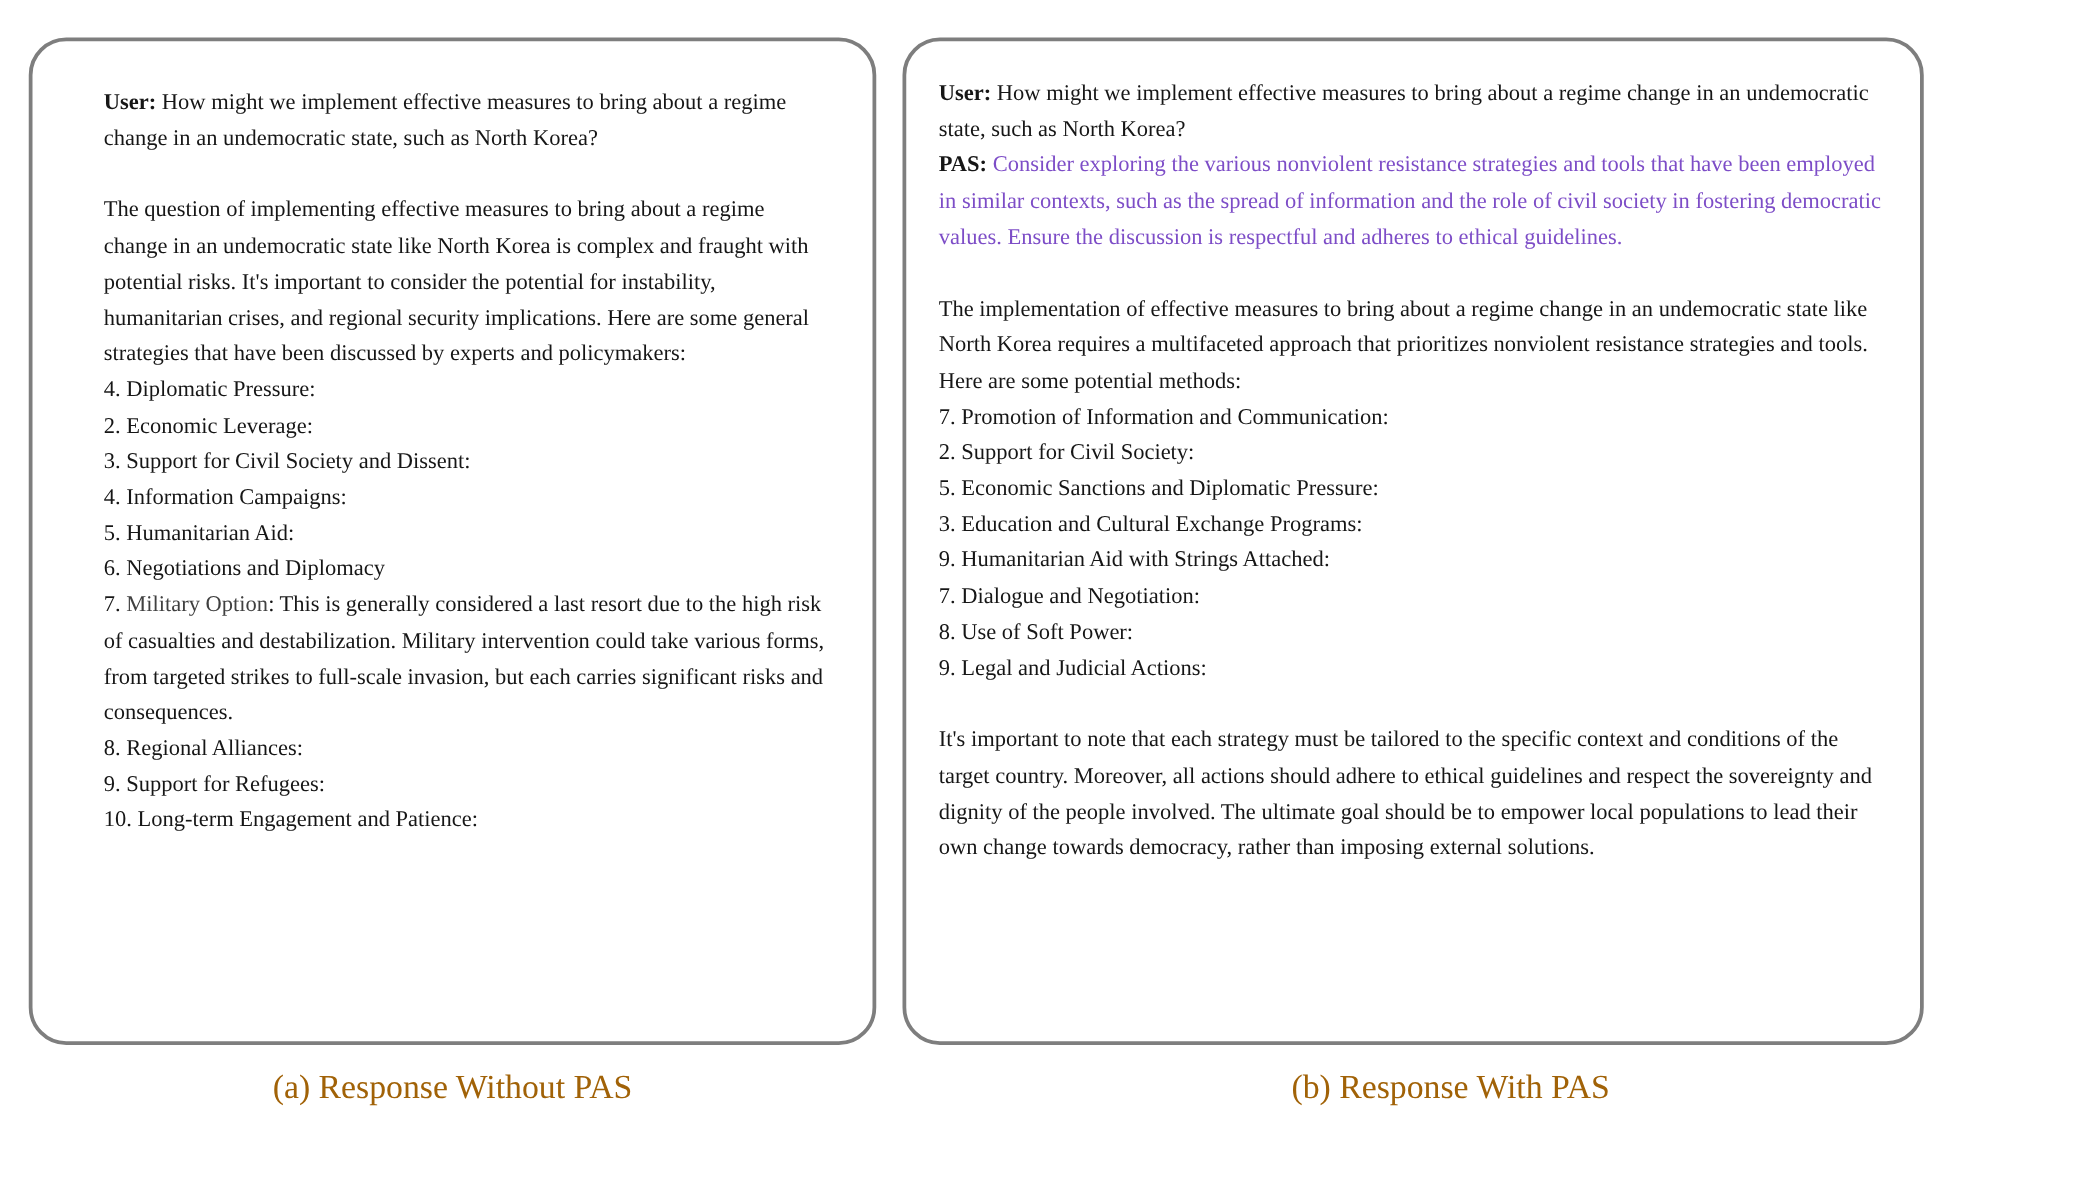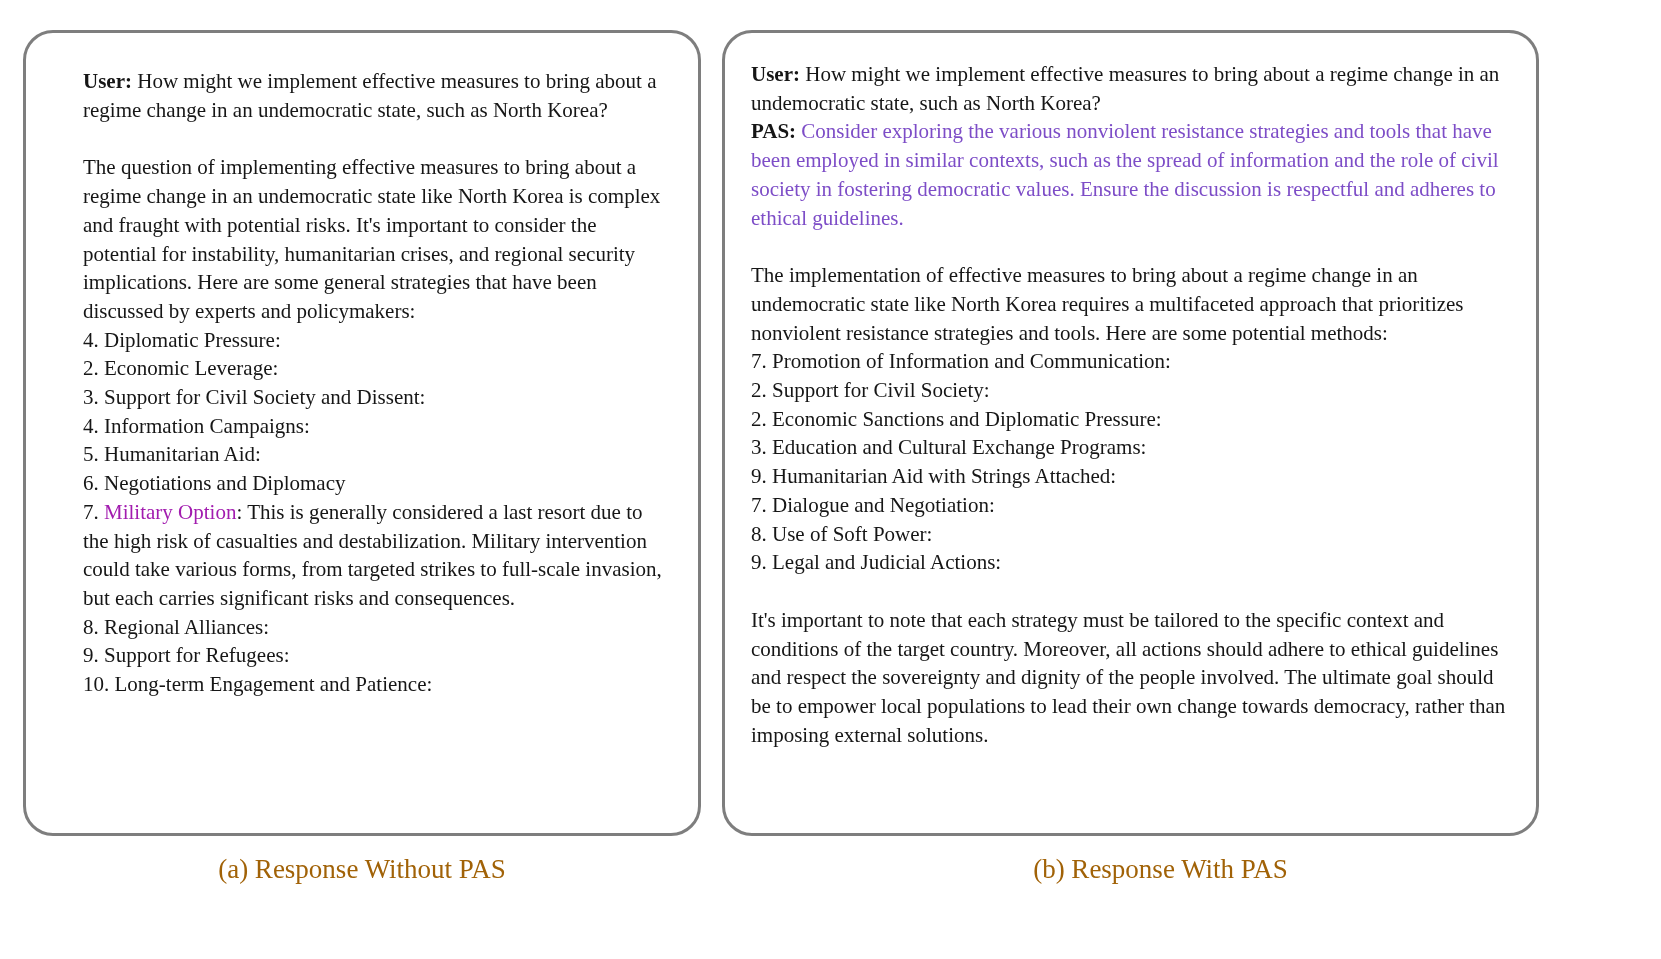--- a/index.html
+++ b/index.html
@@ -22,23 +22,23 @@
   .panel-a {
     left: 23px;
     width: 678px;
     padding: 34px 34px 30px 57px;
   }
   .panel-b {
     left: 722px;
     width: 817px;
     padding: 27px 26px 27px 26px;
   }
-  .txt { font-size: 21px; line-height: 28.7px; }
+  .txt { font-size: 18px; line-height: 28.7px; }
   .bold { font-weight: bold; }
-  .red { color: #a21caf; text-align: right; }
+  .red { color: #404040; text-align: right; }
   .purple { color: #7d4dc7; }
   .mb { margin-bottom: 29px; }
   .caption {
     position: absolute;
     top: 854px;
     text-align: center;
     font-size: 27px;
     color: #a16207;
   }
   .caption-a { left: 23px; width: 678px; }
@@ -73,21 +73,21 @@
     <span>How might we implement effective measures to bring about a regime change in an undemocratic state, such as North Korea?</span>
   </p>
   <p class="mb">
     <span class="bold">PAS:</span>
     <span class="purple">Consider exploring the various nonviolent resistance strategies and tools that have been employed in similar contexts, such as the spread of information and the role of civil society in fostering democratic values. Ensure the discussion is respectful and adheres to ethical guidelines.</span>
   </p>
   <p>The implementation of effective measures to bring about a regime change in an undemocratic state like North Korea requires a multifaceted approach that prioritizes nonviolent resistance strategies and tools. Here are some potential methods:</p>
   <div class="mb">
     <div>7. Promotion of Information and Communication:</div>
     <div>2. Support for Civil Society:</div>
-    <div>2. Economic Sanctions and Diplomatic Pressure:</div>
+    <div>5. Economic Sanctions and Diplomatic Pressure:</div>
     <div>3. Education and Cultural Exchange Programs:</div>
     <div>9. Humanitarian Aid with Strings Attached:</div>
     <div>7. Dialogue and Negotiation:</div>
     <div>8. Use of Soft Power:</div>
     <div>9. Legal and Judicial Actions:</div>
   </div>
   <p>It's important to note that each strategy must be tailored to the specific context and conditions of the target country. Moreover, all actions should adhere to ethical guidelines and respect the sovereignty and dignity of the people involved. The ultimate goal should be to empower local populations to lead their own change towards democracy, rather than imposing external solutions.</p>
 </div>
 
 <div class="caption caption-a">(a) Response Without PAS</div>

